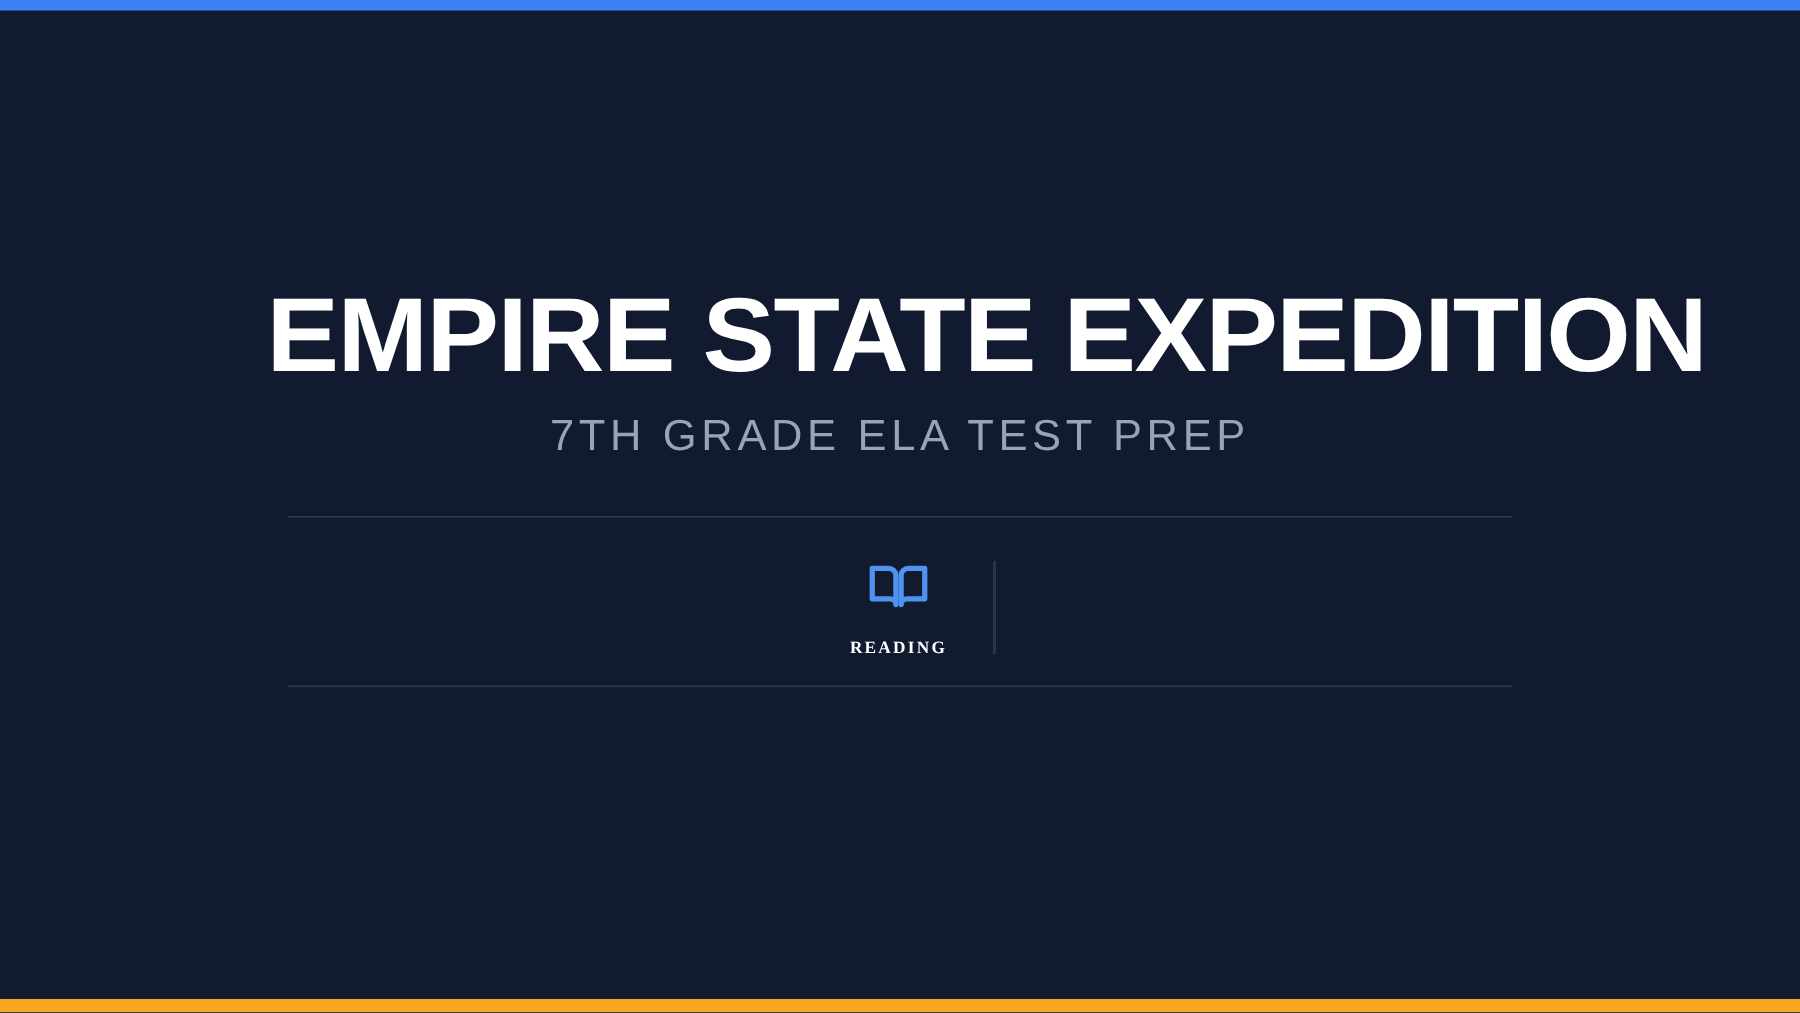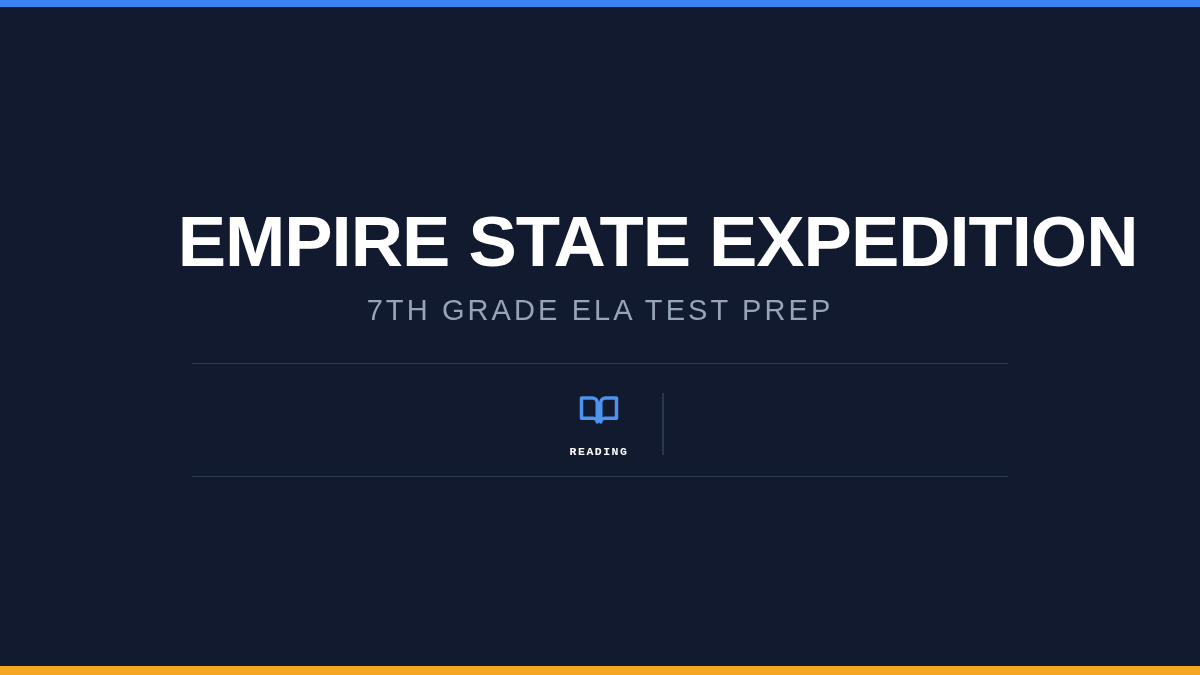--- a/index.html
+++ b/index.html
@@ -37,21 +37,21 @@
     bottom: 0;
     width: 1200px;
     height: 9px;
     background: #f5a623;
   }
 
   
   .content {
     position: absolute;
     left: 192px;
-    top: 203px;
+    top: 184px;
     width: 816px;
     display: flex;
     flex-direction: column;
     align-items: center;
   }
 
   .title {
     margin: 0;
     width: 816px;
     text-align: center;
@@ -107,21 +107,21 @@
 
   .feature-icon {
     display: block;
     height: 42px;
     line-height: 0;
     margin-bottom: 13px;
   }
 
   .feature-label {
     color: #ffffff;
-    font-family: Liberation Mono, monospace;
+    font-family: Liberation Serif, serif;
     font-weight: 700;
     font-size: 11.5px;
     letter-spacing: 1.5px;
     line-height: 13px;
     white-space: nowrap;
   }
 
   .feature-sep {
     width: 1px;
     height: 62px;

